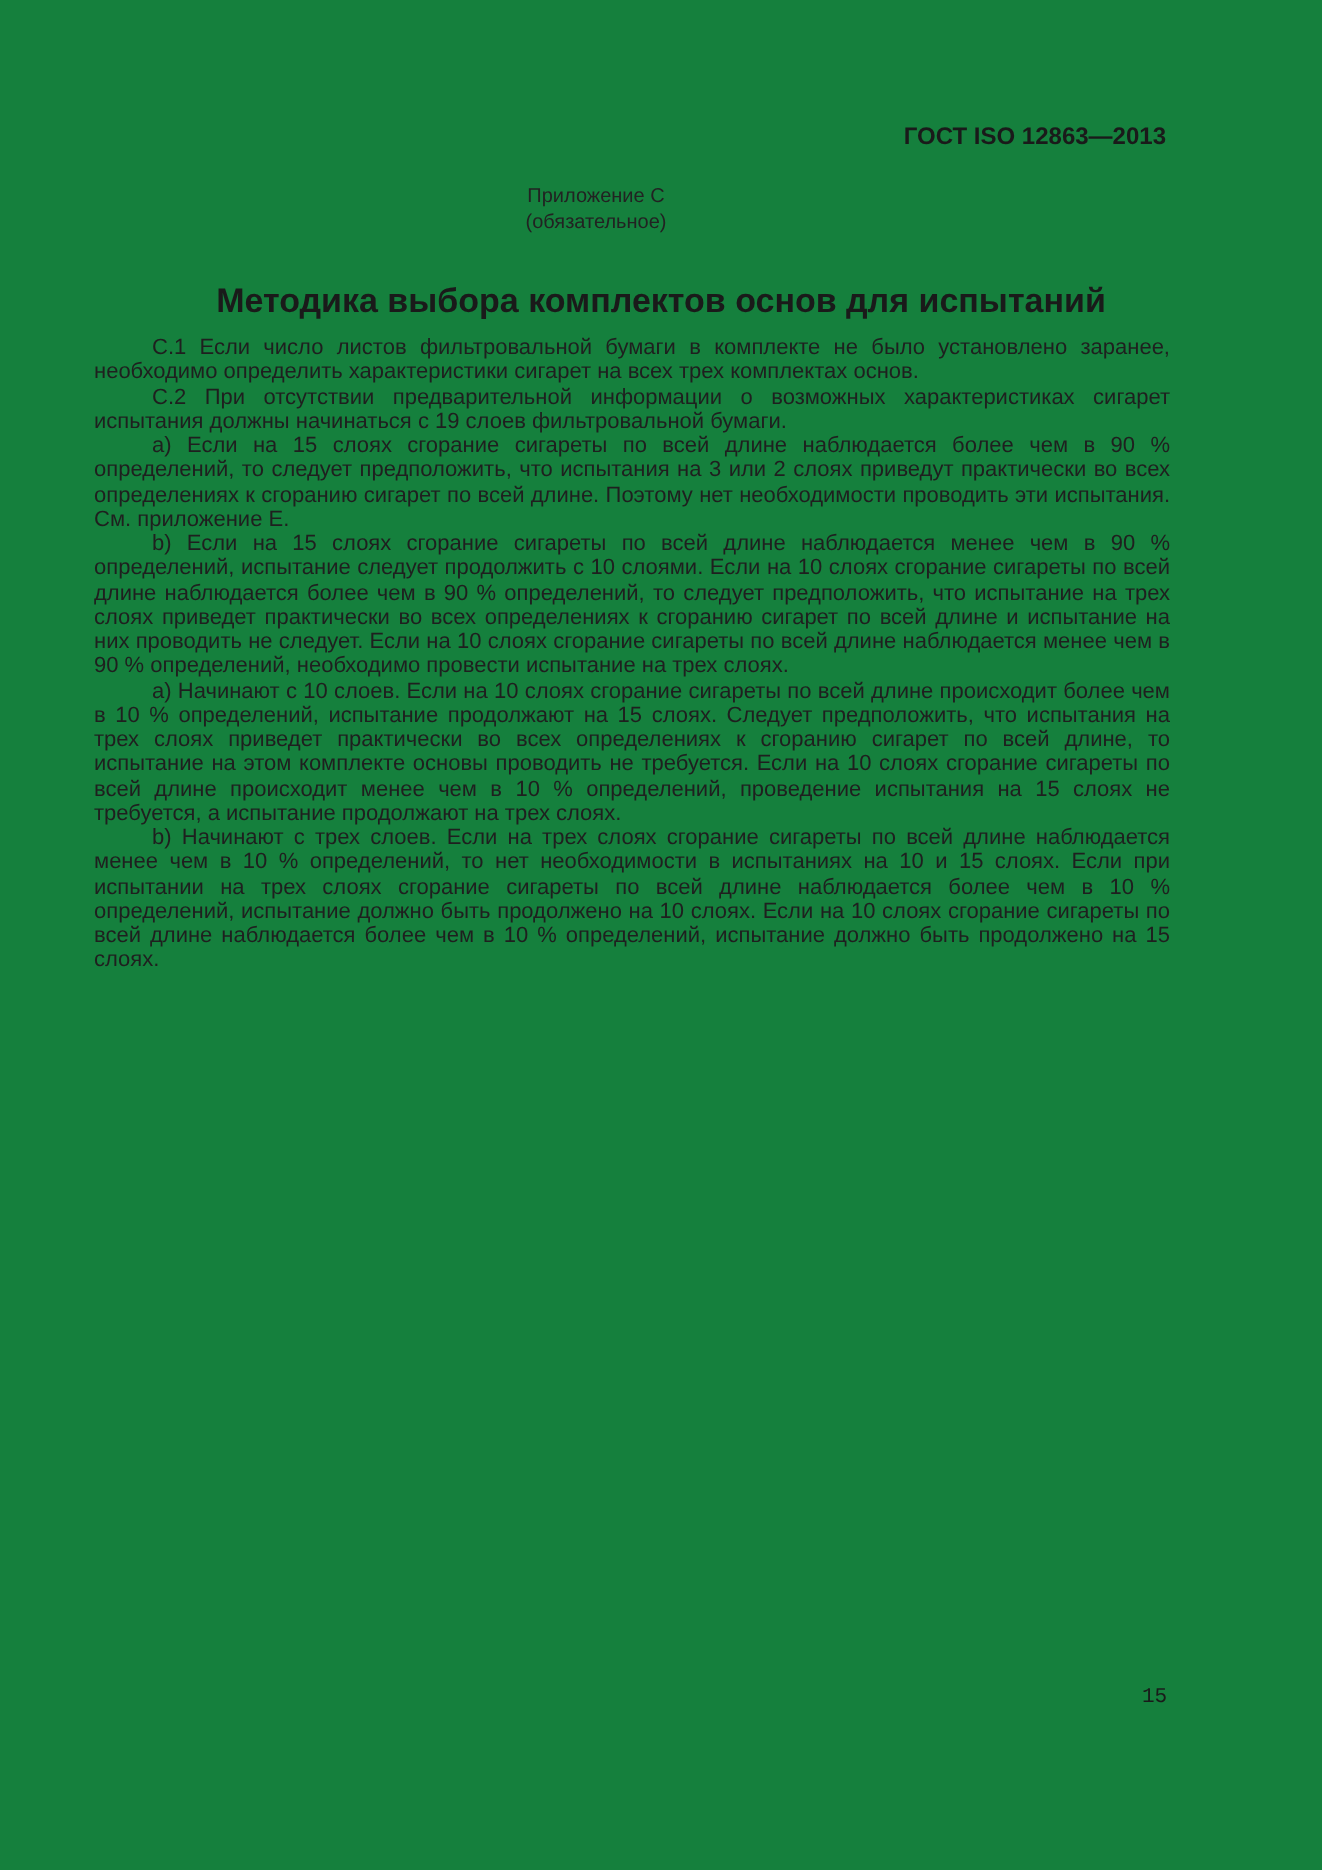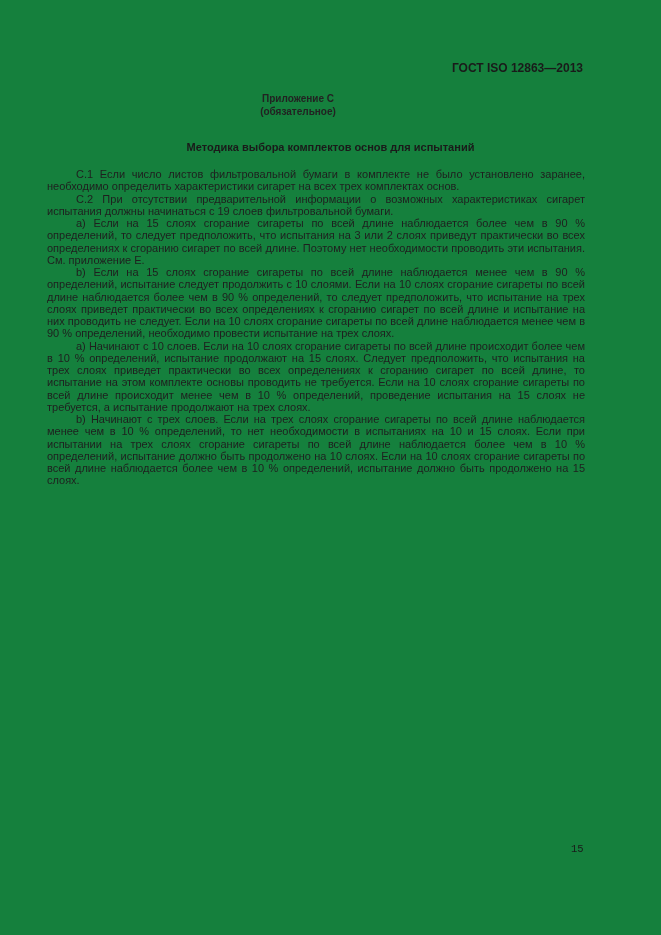--- a/index.html
+++ b/index.html
@@ -30,31 +30,31 @@
       letter-spacing: 0px;
       color: #1a1a1a;
     }
     .annex-title {
       position: absolute;
       top: 92px;
       left: 0;
       width: 596px;
       text-align: center;
       font-size: 10px;
-      font-weight: bold;
+      font-weight: normal;
       line-height: 13px;
       color: #222;
     }
     .section-title {
       position: absolute;
       top: 141px;
       left: 0;
       width: 661px;
       text-align: center;
-      font-size: 11px;
+      font-size: 17px;
       font-weight: bold;
       color: #1a1a1a;
     }
     .body-text {
       position: absolute;
       top: 168px;
       left: 47px;
       width: 538px;
       font-size: 11px;
       line-height: 12.25px;

